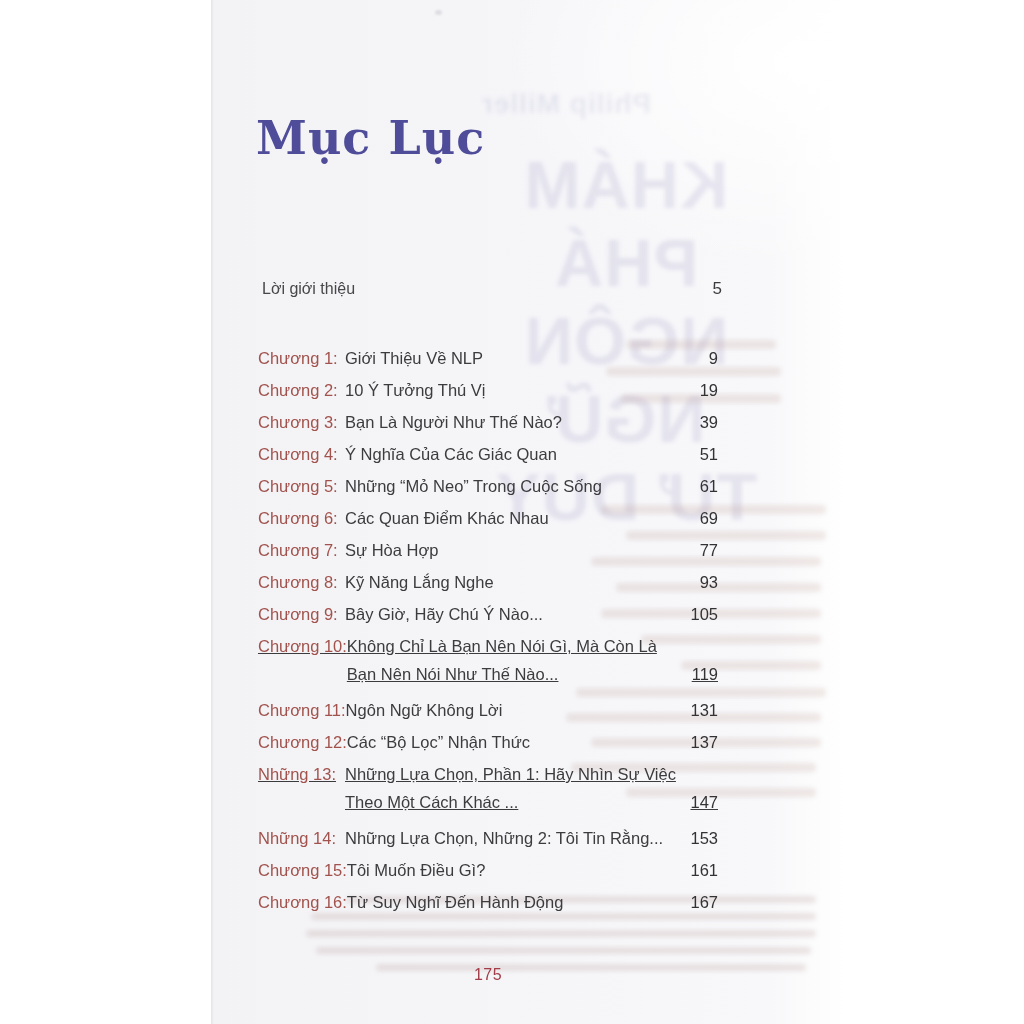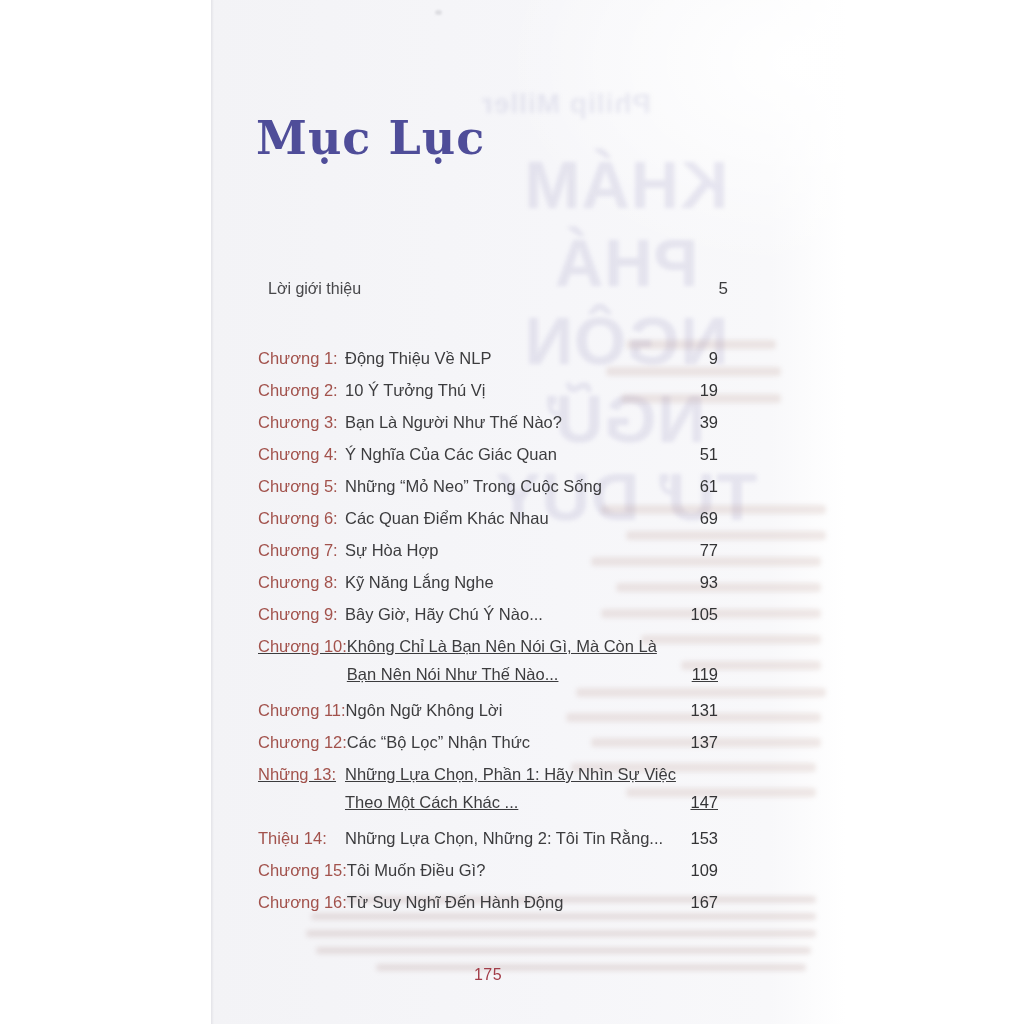--- a/index.html
+++ b/index.html
@@ -34,21 +34,21 @@
   .smudge.fine i{height:7px;background:rgba(152,108,102,.36);}
   
   .content{position:absolute;left:47px;top:0;width:460px;height:100%;}
   .page-title{
     position:absolute;left:-2px;top:110px;margin:0;
     font-family:"DejaVu Serif","Liberation Serif",serif;
     font-size:46px;line-height:56px;font-weight:bold;letter-spacing:1px;
     color:var(--title-color,#4f4d99);
   }
   .intro-row{
-    position:absolute;left:10px;top:278px;width:460px;display:flex;
+    position:absolute;left:4px;top:278px;width:460px;display:flex;
     justify-content:space-between;align-items:center;
     font-size:16px;line-height:22px;color:#47474a;
   }
   .intro-page{min-width:42px;text-align:right;color:#3c3c3e;font-size:17px;}
   .toc{position:absolute;left:0;top:344px;width:460px;}
   .toc-row{display:flex;align-items:flex-start;margin-bottom:4px;
     font-size:16.5px;line-height:28px;color:var(--body-color,#3c3c3e);}
   .toc-row.multi{margin-bottom:8px;text-decoration:underline;}
   .toc-label{flex:0 0 87px;color:var(--label-color,#a2524c);white-space:nowrap;}
   .toc-title{flex:1 1 auto;min-width:0;white-space:nowrap;}
@@ -107,21 +107,21 @@
       <h1 class="page-title">Mục Lục</h1>
 
       <div class="intro-row">
         <span>Lời giới thiệu</span>
         <span class="intro-page">5</span>
       </div>
 
       <div class="toc">
           <div class="toc-row">
             <span class="toc-label">Chương 1:</span>
-            <span class="toc-title">Động Thiệu Về NLP</span>
+            <span class="toc-title">Giới Thiệu Về NLP</span>
             <span class="toc-page">9</span>
           </div>
           <div class="toc-row">
             <span class="toc-label">Chương 2:</span>
             <span class="toc-title">10 Ý Tưởng Thú Vị</span>
             <span class="toc-page">19</span>
           </div>
           <div class="toc-row">
             <span class="toc-label">Chương 3:</span>
             <span class="toc-title">Bạn Là Người Như Thế Nào?</span>
@@ -171,28 +171,28 @@
             <span class="toc-label">Chương 12:</span>
             <span class="toc-title">Các “Bộ Lọc” Nhận Thức</span>
             <span class="toc-page">137</span>
           </div>
           <div class="toc-row multi">
             <span class="toc-label">Những 13:</span>
             <span class="toc-title">Những Lựa Chọn, Phần 1: Hãy Nhìn Sự Việc<br>Theo Một Cách Khác ...</span>
             <span class="toc-page">147</span>
           </div>
           <div class="toc-row">
-            <span class="toc-label">Thiệu 14:</span>
+            <span class="toc-label">Những 14:</span>
             <span class="toc-title">Những Lựa Chọn, Những 2: Tôi Tin Rằng...</span>
             <span class="toc-page">153</span>
           </div>
           <div class="toc-row">
             <span class="toc-label">Chương 15:</span>
             <span class="toc-title">Tôi Muốn Điều Gì?</span>
-            <span class="toc-page">109</span>
+            <span class="toc-page">161</span>
           </div>
           <div class="toc-row">
             <span class="toc-label">Chương 16:</span>
             <span class="toc-title">Từ Suy Nghĩ Đến Hành Động</span>
             <span class="toc-page">167</span>
           </div>
         </div>
 
       <div class="footer-num">175</div>
     </div>

